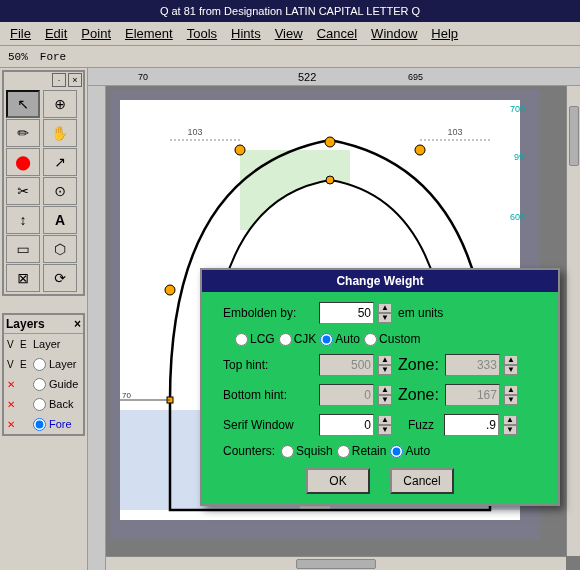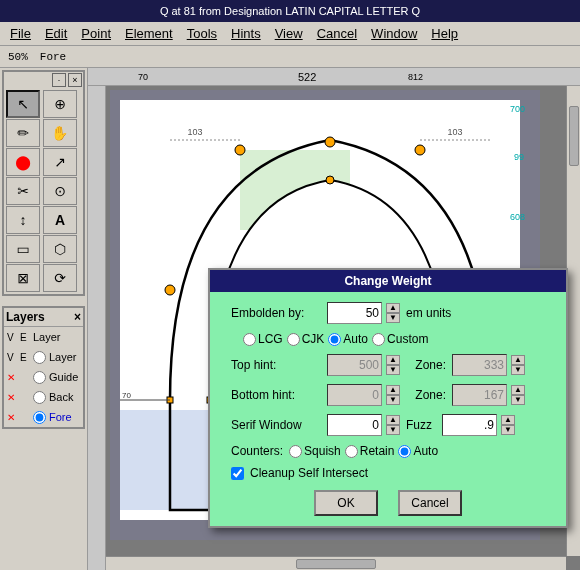--- a/index.html
+++ b/index.html
@@ -156,23 +156,23 @@
       width: 18px;
       bottom: 0;
       background: #c8c8c8;
       border-right: 1px solid #999;
     }
 
     
     #dialog {
       position: absolute;
       top: 200px;
-      left: 120px;
+      left: 112px;
       width: 360px;
-      background: #86efac;
+      background: #22c55e;
       border: 2px solid #888;
       box-shadow: 4px 4px 8px rgba(0,0,0,0.5);
       z-index: 100;
     }
     #dialog-title {
       background: #1a1a6a;
       color: white;
       text-align: center;
       padding: 4px;
       font-size: 12px;
@@ -220,21 +220,21 @@
       cursor: pointer;
     }
     .radio-group {
       display: flex;
       align-items: flex-start;
       gap: 4px;
       font-size: 12px;
     }
     .radio-group label { display: flex; align-items: center; gap: 2px; cursor: pointer; }
     .dialog-text { font-size: 12px; }
-    .zone-label { font-size: 12px; min-width: 40px; text-align: right; }
+    .zone-label { font-size: 16px; min-width: 40px; }
     .dialog-buttons {
       display: flex;
       justify-content: center;
       gap: 20px;
       margin-top: 10px;
     }
     .dlg-btn {
       width: 64px;
       height: 26px;
       border: 2px outset #888;
@@ -316,21 +316,21 @@
         <div class="tool-btn">⊙</div>
         <div class="tool-btn">↕</div>
         <div class="tool-btn" style="font-weight:bold;">A</div>
         <div class="tool-btn">▭</div>
         <div class="tool-btn">⬡</div>
         <div class="tool-btn">⊠</div>
         <div class="tool-btn">⟳</div>
       </div>
     </div>
 
-    <div id="layers-panel" style="margin-top:8px;">
+    <div id="layers-panel" style="margin-top:15px;">
       <div class="layers-header">
         <span>Layers</span>
         <span style="cursor:pointer;">×</span>
       </div>
 
       <div class="layer-row">
         <span class="vis">V</span>
         <span class="edit">E</span>
         <span style="font-size:11px;">Layer</span>
       </div>
@@ -360,21 +360,21 @@
         <span class="layer-name blue">Fore</span>
       </div>
     </div>
   </div>
 
   <div id="canvas-area">
 
     <div class="ruler-top">
       <span style="position:absolute;left:50px;font-size:9px;">70</span>
       <span style="position:absolute;left:210px;font-size:11px;">522</span>
-      <span style="position:absolute;left:320px;font-size:9px;">812</span>
+      <span style="position:absolute;left:320px;font-size:9px;">695</span>
     </div>
 
     <div class="ruler-left">
     </div>
 
     <div class="canvas-content">
 
       <svg width="430" height="460" style="position:absolute;top:4px;left:4px;">
 
         <rect x="0" y="0" width="430" height="450" fill="#7a7a8a"></rect>
@@ -495,21 +495,21 @@
           </div>
         </div>
 
         <div class="dialog-row">
           <span class="dialog-label">Serif Window</span>
           <input class="dialog-input" type="text" value="0" style="">
           <div class="spinner">
             <div class="spinner-btn">▲</div>
             <div class="spinner-btn">▼</div>
           </div>
-          <span class="dialog-text" style="margin-left:0;">Fuzz</span>
+          <span class="dialog-text" style="margin-left:10px;">Fuzz</span>
           <input class="dialog-input" type="text" style="margin-left: 4px;" value=".9">
           <div class="spinner">
             <div class="spinner-btn">▲</div>
             <div class="spinner-btn">▼</div>
           </div>
         </div>
 
         <div class="dialog-row">
           <span class="dialog-text">Counters:</span>
           <div class="radio-group">
@@ -521,24 +521,20 @@
               <input type="radio" name="counters" style="">
               <span>Retain</span>
             </label>
             <label>
               <input type="radio" name="counters" checked="" style="">
               <span>Auto</span>
             </label>
           </div>
         </div>
 
-        <div class="dialog-row">
-          <input type="checkbox" checked="" style="">
-          <span class="dialog-text">Cleanup Self Intersect</span>
-        </div>
 
         <div class="dialog-buttons">
           <button class="dlg-btn">OK</button>
           <button class="dlg-btn">Cancel</button>
         </div>
 
       </div>
     </div>
   </div>
 </div>

